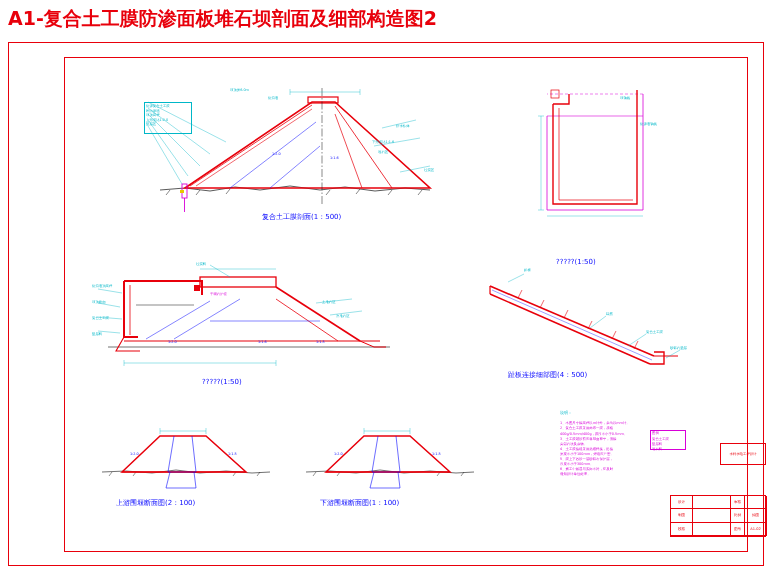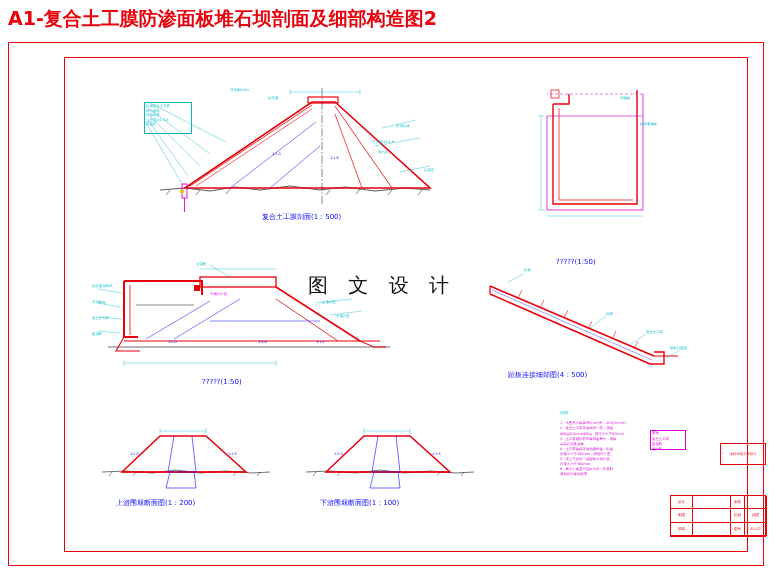--- a/index.html
+++ b/index.html
@@ -371,21 +371,21 @@
 
       <polyline points="74,44 70,60 100,60 98,44" fill="none" stroke="#0a0aff" stroke-width="0.6"></polyline>
 
       <line x1="64" y1="3" x2="110" y2="3" stroke="#00b7c8" stroke-width="0.4"></line>
       <line x1="64" y1="0" x2="64" y2="6" stroke="#00b7c8" stroke-width="0.4"></line>
       <line x1="110" y1="0" x2="110" y2="6" stroke="#00b7c8" stroke-width="0.4"></line>
     </svg>
   </div>
   <div class="tinytext" style="left:130px; top:452px;">1:2.0</div>
   <div class="tinytext" style="left:228px; top:452px;">1:1.5</div>
-  <div class="caption" style="left:116px; top:498px;">上游围堰断面图(1：200)</div>
+  <div class="caption" style="left:116px; top:498px;">上游围堰断面图(2：100)</div>
 
   <div class="svgwrap" style="left:300px; top:428px;">
     <svg width="180" height="70" viewBox="0 0 180 70">
       <polyline points="6,44 30,43 56,45 80,42 104,45 130,43 156,45 174,44" fill="none" stroke="#111111" stroke-width="0.6"></polyline>
       <g stroke="#111111" stroke-width="0.45">
         <line x1="16" y1="44" x2="13" y2="48"></line>
         <line x1="40" y1="44" x2="37" y2="48"></line>
         <line x1="140" y1="44" x2="137" y2="48"></line>
         <line x1="164" y1="44" x2="161" y2="48"></line>
       </g>
@@ -433,15 +433,14 @@
     <div>制图</div>
     <div></div>
     <div>比例</div>
     <div>如图</div>
     <div>校核</div>
     <div></div>
     <div>图号</div>
     <div>A1-02</div>
   </div>
 
-  <div id="watermark">图 文 设 计</div>
 
 </div>
 
 </body></html>

